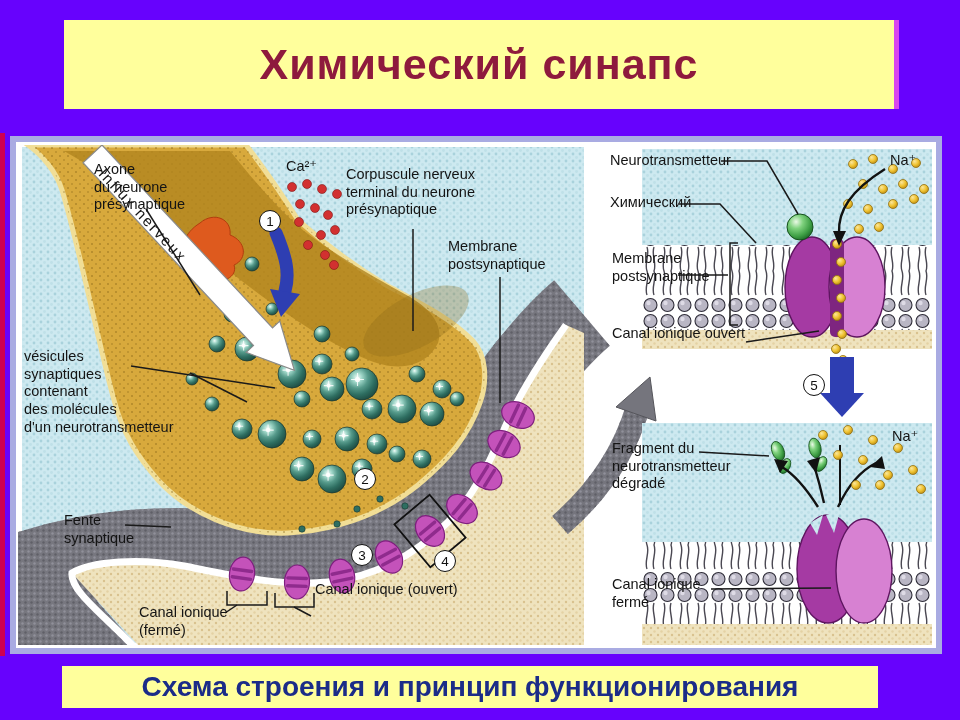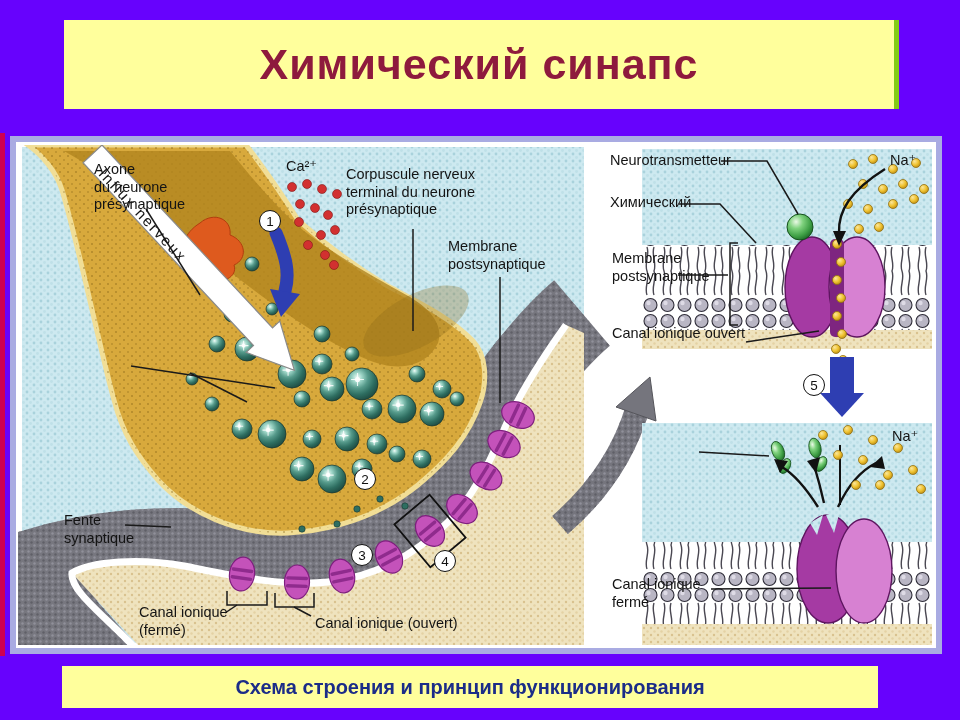--- a/index.html
+++ b/index.html
@@ -5,26 +5,26 @@
   :root{
     --bg:#6702FD; --banner-bg:#FFFF9C; --title-ink:#8E1A3D; --caption-ink:#1B2C88;
     --frame:#A9ABE2; --cyto:#CDE9F0; --gold:#D8A93C; --gold-rim:#F1DE96;
     --cleft-gray:#77777F; --tan:#EFE3BE; --channel-magenta:#C452BA;
     --arrow-blue:#2E3EB2; --ca-red:#D23030; --na-yellow:#EFC22F; --nt-green:#3D9E44;
   }
   html,body{margin:0;padding:0;}
   body{width:960px;height:720px;background:var(--bg);position:relative;overflow:hidden;
        font-family:"Liberation Sans","DejaVu Sans",sans-serif;}
   .title-banner{position:absolute;left:64px;top:20px;width:830px;height:89px;
-    background:var(--banner-bg);border-right:5px solid #84cc16;
+    background:var(--banner-bg);border-right:5px solid #d946ef;
     display:flex;align-items:center;justify-content:center;
     font-size:43px;font-weight:bold;color:var(--title-ink);letter-spacing:1px;}
   .caption-banner{position:absolute;left:62px;top:666px;width:816px;height:42px;
     background:var(--banner-bg);display:flex;align-items:center;justify-content:center;
-    font-size:20px;font-weight:bold;color:var(--caption-ink);}
+    font-size:28px;font-weight:bold;color:var(--caption-ink);}
   .edge-strip{position:absolute;left:0;top:133px;width:5px;height:523px;background:#CE0050;}
   .figure{position:absolute;left:10px;top:136px;width:932px;height:518px;
     border:6px solid var(--frame);background:#fff;box-sizing:border-box;}
   .fig-inner{position:absolute;left:2px;top:3px;width:916px;height:500px;}
   .fig-inner svg{position:absolute;left:0;top:0;}
   .lbl{position:absolute;font-size:14.5px;line-height:1.22;color:#141414;
     white-space:pre-line;z-index:5;}
   .lbl.rot{transform:rotate(47deg);transform-origin:0 0;letter-spacing:2px;
     font-size:15px;white-space:nowrap;padding:4px 0 0 10px;}
   .step{position:absolute;width:22px;height:22px;border-radius:50%;background:#fff;
@@ -453,32 +453,40 @@
     <div class="lbl rot" style="left:86px;top:10px">Influx nerveux</div>
     <div class="lbl" style="left:76px;top:16px">Axone
 du neurone
 présynaptique</div>
     <div class="lbl" style="left:268px;top:13px">Ca²⁺</div>
     <div class="lbl" style="left:328px;top:21px">Corpuscule nerveux
 terminal du neurone
 présynaptique</div>
     <div class="lbl" style="left:430px;top:93px">Membrane
 postsynaptique</div>
+    <div class="lbl" style="left:6px;top:203px">vésicules
+synaptiques
+contenant
+des molécules
+d'un neurotransmetteur</div>
     <div class="lbl" style="left:46px;top:367px">Fente
 synaptique</div>
     <div class="lbl" style="left:121px;top:459px">Canal ionique
 (fermé)</div>
-    <div class="lbl" style="left:297px;top:470px">Canal ionique (ouvert)</div>
+    <div class="lbl" style="left:297px;top:436px">Canal ionique (ouvert)</div>
 
     <div class="lbl" style="left:592px;top:7px">Neurotransmetteur</div>
     <div class="lbl" style="left:592px;top:49px">Химический</div>
     <div class="lbl" style="left:594px;top:105px">Membrane
 postsynaptique</div>
     <div class="lbl" style="left:594px;top:180px">Canal ionique ouvert</div>
     <div class="lbl" style="left:872px;top:7px">Na⁺</div>
+    <div class="lbl" style="left:594px;top:295px">Fragment du
+neurotransmetteur
+dégradé</div>
     <div class="lbl" style="left:874px;top:283px">Na⁺</div>
     <div class="lbl" style="left:594px;top:431px">Canal ionique
 fermé</div>
 
     <div class="step" style="left:241px;top:65px">1</div>
     <div class="step" style="left:336px;top:323px">2</div>
     <div class="step" style="left:333px;top:399px">3</div>
     <div class="step" style="left:416px;top:405px">4</div>
     <div class="step" style="left:785px;top:229px">5</div>
   </div>

